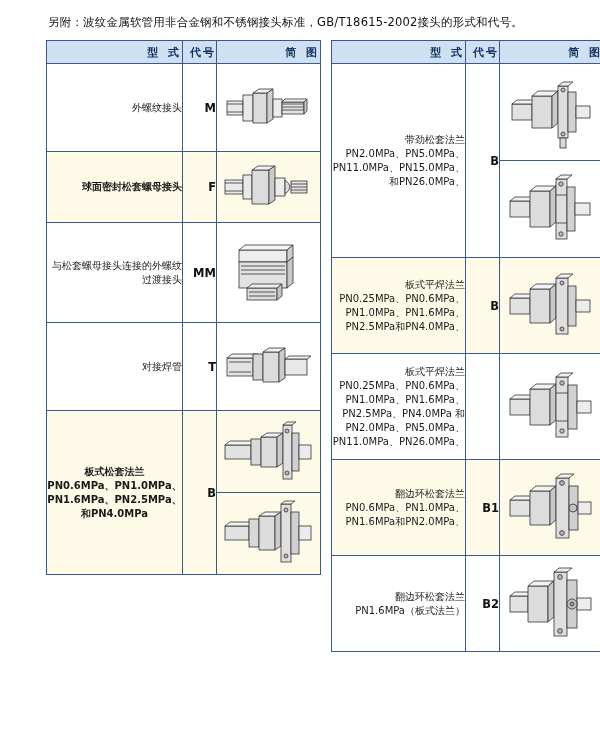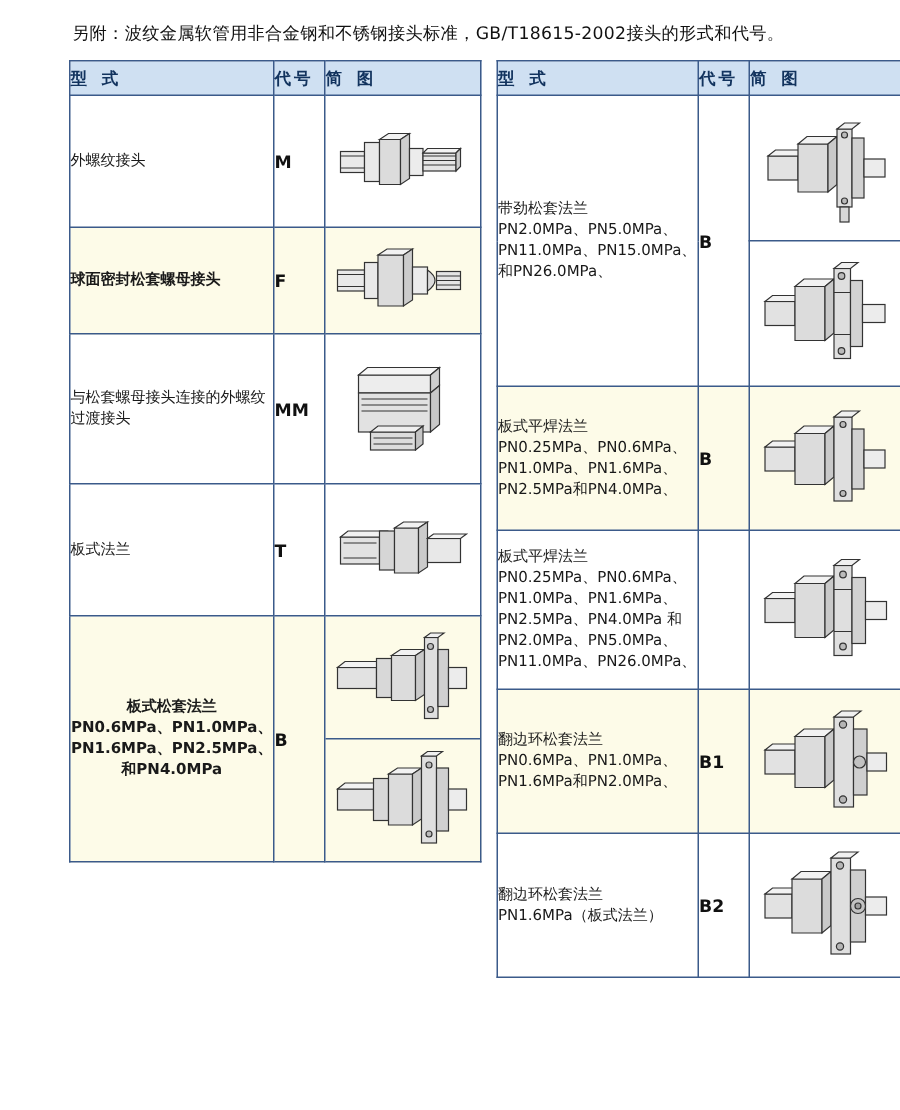--- a/index.html
+++ b/index.html
@@ -36,21 +36,21 @@
     align-items: flex-start;
   }
   table.spec {
     border-collapse: collapse;
     table-layout: fixed;
   }
   table.spec td, table.spec th {
     border: 1px solid #3b5a8a;
     padding: 0;
     vertical-align: middle;
-    text-align: left;
+    text-align: right;
   }
   .hdr {
     background: #cfe0f2;
     height: 22px;
     font-size: 11px;
     font-weight: bold;
     color: #12335e;
     letter-spacing: 3px;
   }
   .hdr.tight { letter-spacing: 2px; }
@@ -184,21 +184,21 @@
                 <line x1="22" y1="38" x2="66" y2="38"></line>
                 <line x1="30" y1="56" x2="56" y2="56"></line>
                 <line x1="30" y1="60" x2="56" y2="60"></line>
               </g>
             </svg>
           </td>
         </tr>
 
 
         <tr style="height:88px;">
-          <td class="cell-text center">板式法兰</td>
+          <td class="cell-text center">对接焊管</td>
           <td class="code">T</td>
           <td class="fig">
             <svg width="100" height="70" viewBox="0 0 100 70">
               <g stroke="#333" fill="#e9e9e9" stroke-width="0.8">
                 <rect x="8" y="26" width="26" height="18" fill="#e2e2e2"></rect>
                 <path d="M8 26 l5 -4 l26 0 l-5 4 z" fill="#f2f2f2"></path>
                 <rect x="34" y="22" width="10" height="26" fill="#d6d6d6"></rect>
                 <path d="M44 20 L60 20 L60 50 L44 50 Z" fill="#dcdcdc"></path>
                 <path d="M44 20 L50 16 L66 16 L60 20 Z" fill="#f2f2f2"></path>
                 <path d="M60 20 L66 16 L66 46 L60 50 Z" fill="#cbcbcb"></path>

